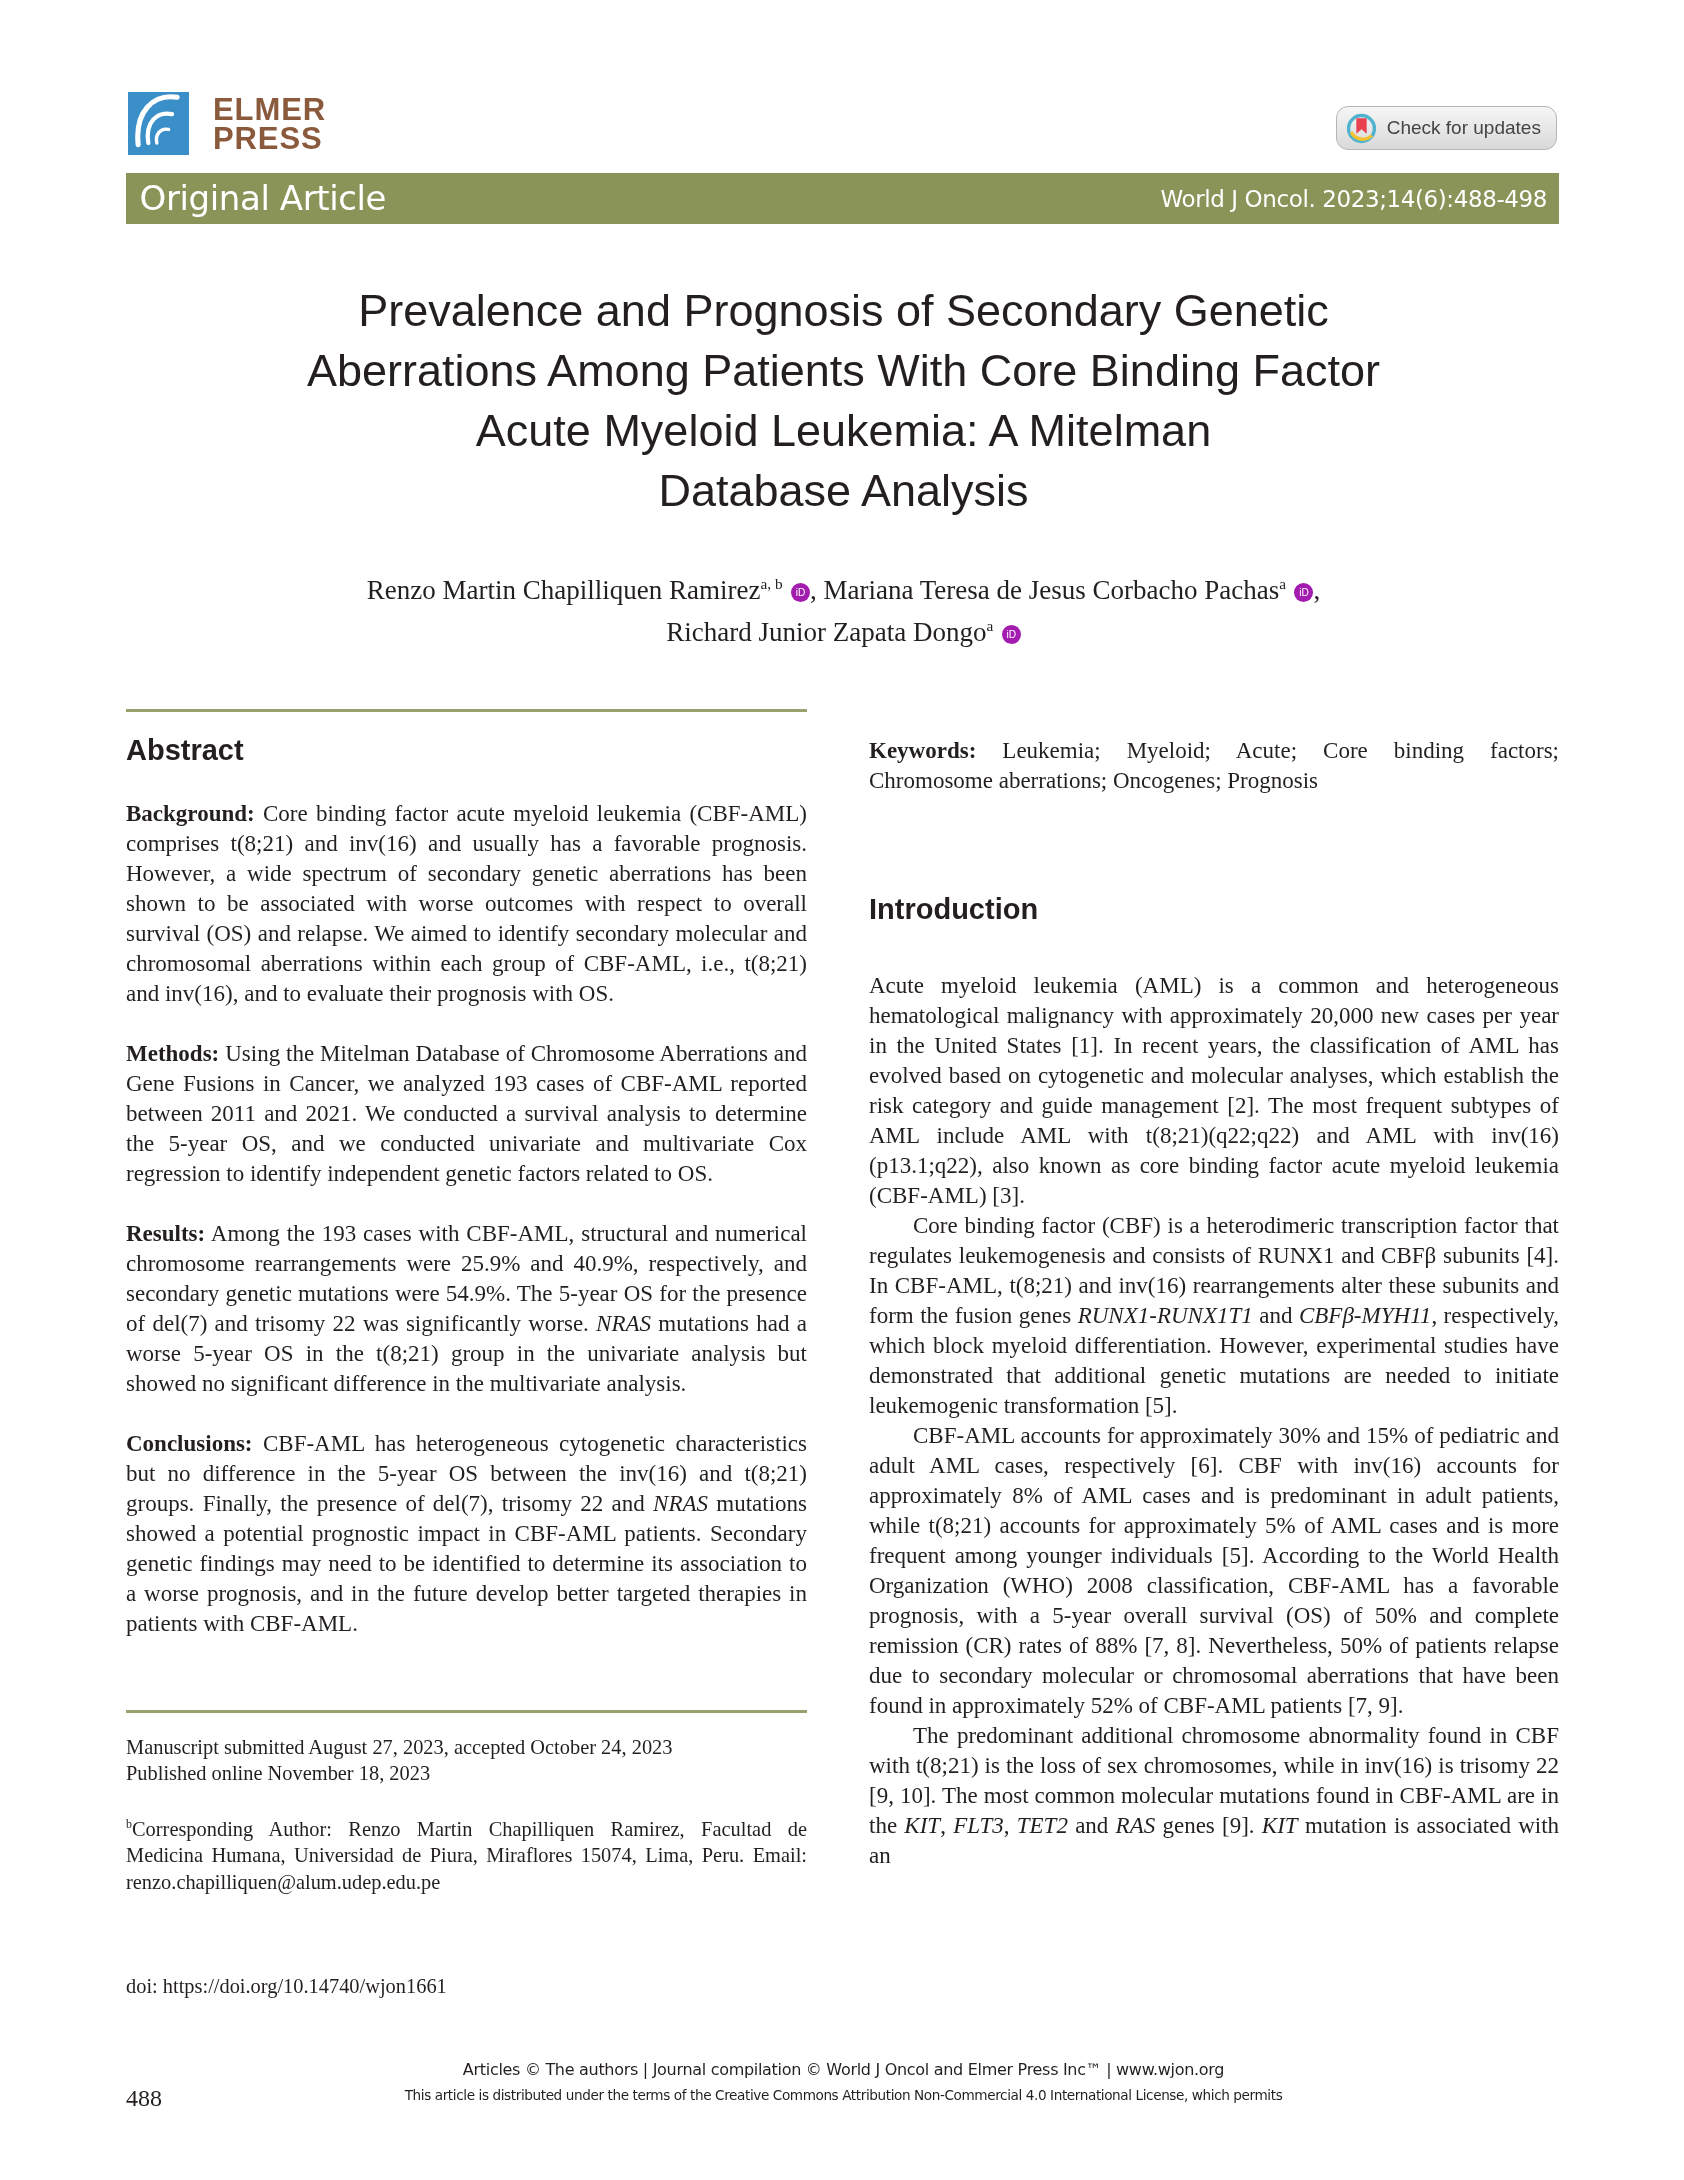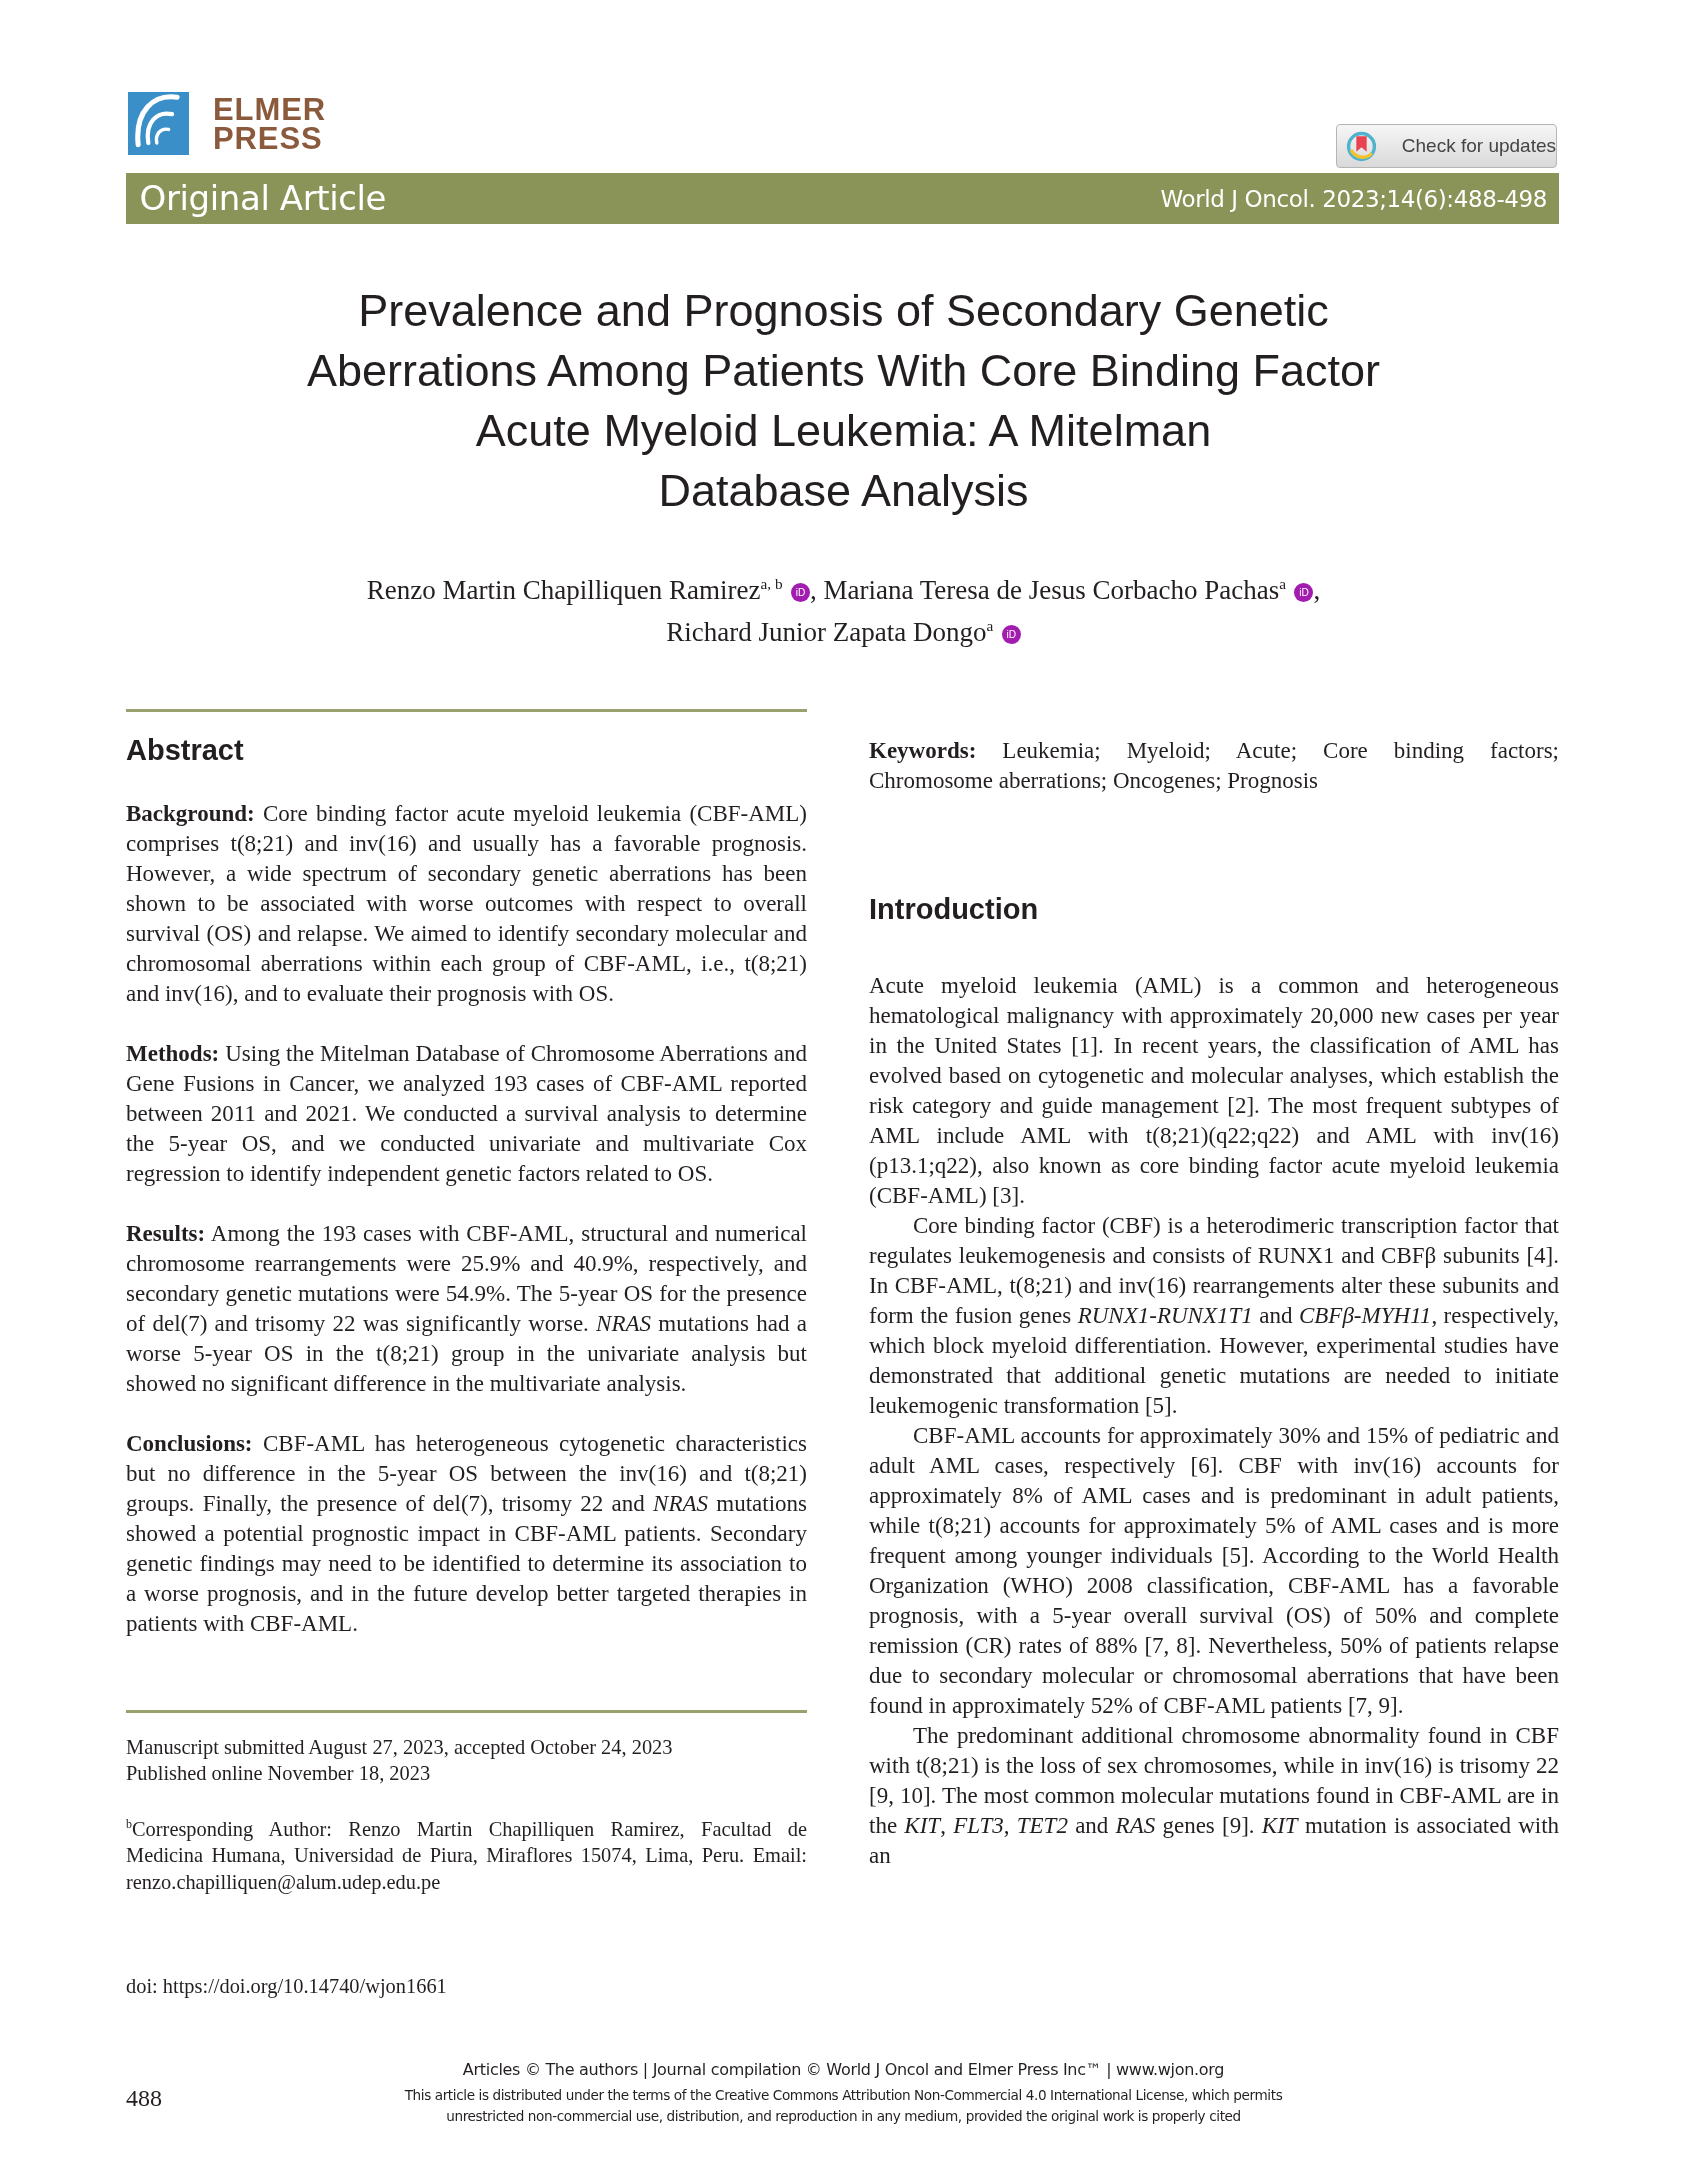--- a/index.html
+++ b/index.html
@@ -2,22 +2,22 @@
 <html style="font-size:13.6px"><head>
   <meta charset="utf-8">
   <style>
     html, body { margin: 0; padding: 0; background: #ffffff; }
     body { width: 1685px; height: 2181px; position: relative; overflow: hidden; color: #231f20; }
 
     .logo { position: absolute; left: 128px; top: 92px; height: 63px; display: flex; align-items: center; }
     .logo-mark { width: 61px; height: 63px; background: #3a8fc9; position: relative; overflow: hidden; }
     .logo-text { margin-left: 24px; font-family: "Liberation Sans", sans-serif; font-weight: bold; color: #8b5a3c; font-size: 31px; line-height: 29px; letter-spacing: 0.9px; }
 
-    .updates-btn { position: absolute; left: 1336px; top: 124px; width: 221px; height: 44px; border: 0.9px solid #b5b5b5; border-radius: 4px;
-      background: linear-gradient(#f6f6f6, #d9d9d9); display: flex; align-items: center; box-sizing: border-box; padding-left: 8.5px; cursor: pointer; justify-content: space-between; }
+    .updates-btn { position: absolute; left: 1336px; top: 106px; width: 221px; height: 44px; border: 0.9px solid #b5b5b5; border-radius: 12px;
+      background: linear-gradient(#f6f6f6, #d9d9d9); display: flex; align-items: center; box-sizing: border-box; padding-left: 8.5px; cursor: pointer; }
     .updates-label { font-family: "Liberation Sans", sans-serif; font-size: 19px; color: #444; margin-left: 10.2px; }
 
     .band { position: absolute; left: 126px; top: 173px; width: 1433px; height: 51px; background: #8a9458; color: #fff; font-family: "DejaVu Sans", sans-serif; }
     .band-left { position: absolute; left: 13.6px; top: 5.1px; font-size: 34px; font-weight: normal; letter-spacing: -0.4px; }
     .band-right { position: absolute; right: 12px; top: 12.8px; font-size: 23px; letter-spacing: -0.4px; }
 
     .title { position: absolute; left: 213px; top: 281px; width: 1261px; text-align: center; font-family: "Liberation Sans", sans-serif; font-size: 45px; line-height: 60px; color: #231f20; }
 
     .authors { position: absolute; left: 128px; top: 566px; width: 1431px; text-align: center; font-family: "Liberation Serif", serif; font-size: 27px; line-height: 36px; }
     .authors sup { font-size: 15.3px; vertical-align: 10.2px; }
@@ -160,15 +160,14 @@
     <span>genes [9].</span>
     <i>KIT</i>
     <span>mutation is associated with an</span>
   </p>
 </div>
 
 <div class="page-num">488</div>
 <div class="footer">
   <div class="footer-line1">Articles © The authors  |  Journal compilation © World J Oncol and Elmer Press Inc™  |  www.wjon.org</div>
   <div class="footer-line2">This article is distributed under the terms of the Creative Commons Attribution Non-Commercial 4.0 International License, which permits</div>
-  <div class="footer-line3">unrestricted non-commercial use, distribution, and reproduction in any medium, provided the original work is properly cited</div>
 </div>
 
 
 </body></html>

